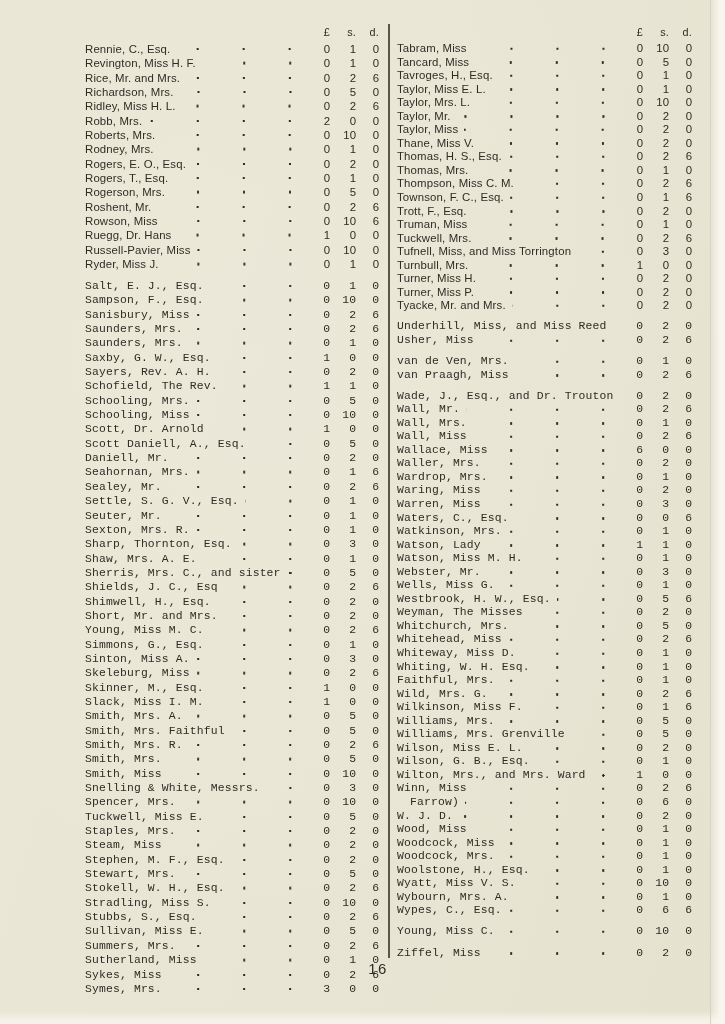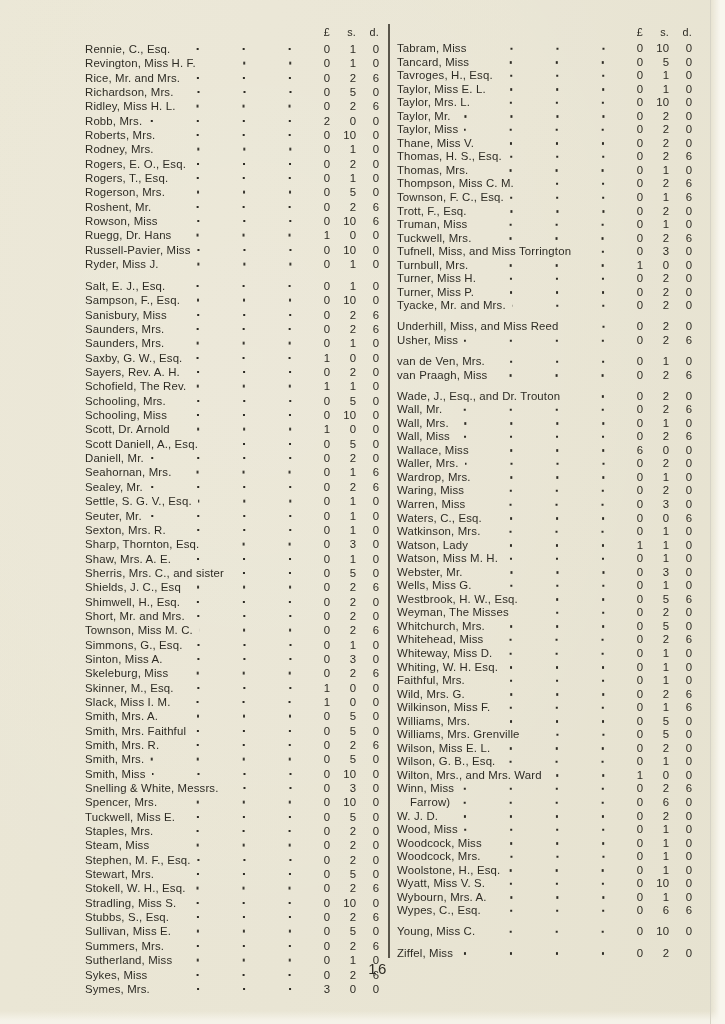--- a/index.html
+++ b/index.html
@@ -33,21 +33,21 @@
   .col { position: absolute; top: 26px; }
   .col-left  { left: 85px;  width: 294px; --rh: 14.35px; }
   .col-right { left: 397px; width: 295px; --rh: 13.55px; }
 
   .cur-header {
     display: flex; justify-content: flex-end;
     height: 16px; line-height: 13px;
     font-size: 10.8px; letter-spacing: 0.2px;
   }
 
-  .group + .group { margin-top: 7.5px; }
+  .group + .group { margin-top: 7.5px; font-family: Liberation Mono, monospace; }
 
   .row {
     display: flex;
     height: var(--rh); line-height: var(--rh);
     font-size: 11.4px; white-space: nowrap;
   }
   .name { flex: 0 0 auto; letter-spacing: 0.15px; }
   .name.indent { padding-left: 13px; }
   .leader {
     flex: 1 1 auto;
@@ -369,21 +369,21 @@
           <span class="amt d">0</span>
         </div>
         <div class="row">
           <span class="name">Short, Mr. and Mrs.</span>
           <span class="leader"></span>
           <span class="amt p">0</span>
           <span class="amt s">2</span>
           <span class="amt d">0</span>
         </div>
         <div class="row">
-          <span class="name">Townson, Miss M. C.</span>
+          <span class="name">Young, Miss M. C.</span>
           <span class="leader"></span>
           <span class="amt p">0</span>
           <span class="amt s">2</span>
           <span class="amt d">6</span>
         </div>
         <div class="row">
           <span class="name">Simmons, G., Esq.</span>
           <span class="leader"></span>
           <span class="amt p">0</span>
           <span class="amt s">1</span>

